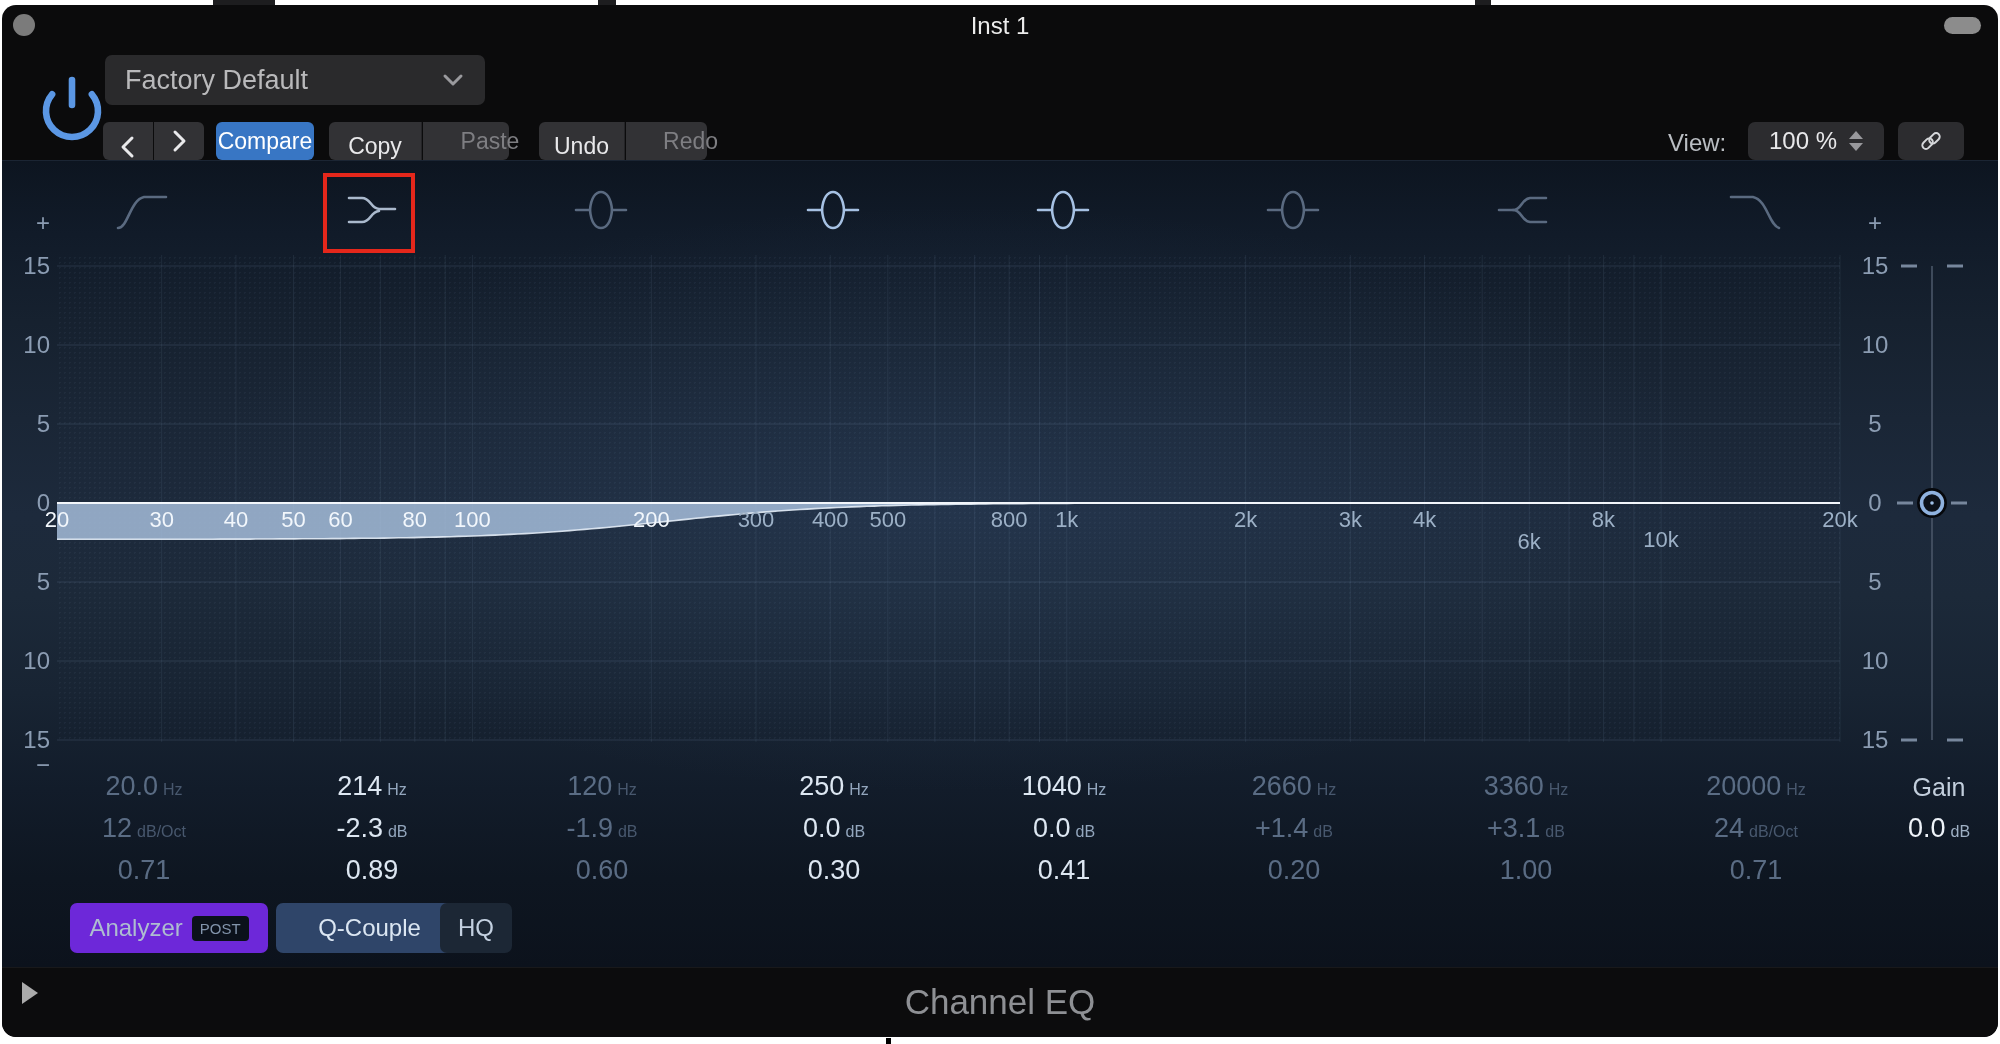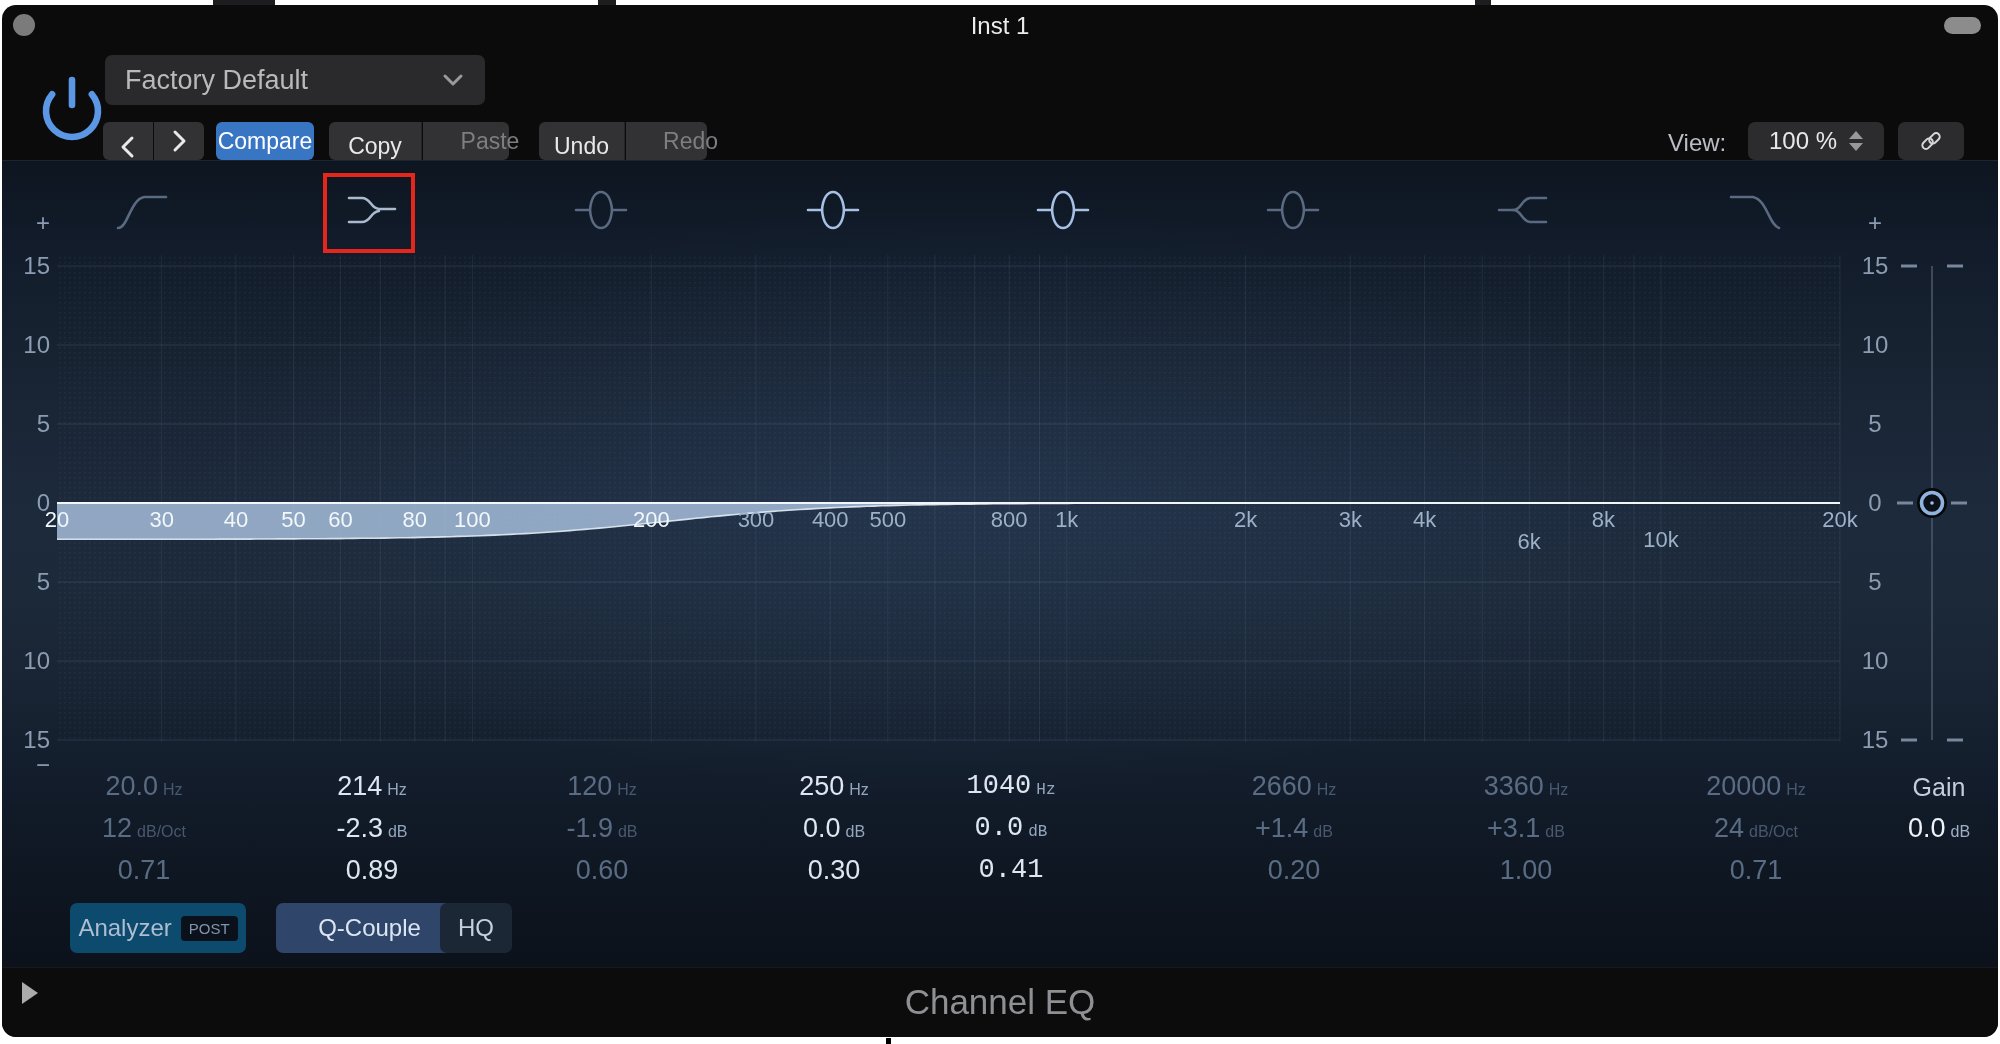--- a/index.html
+++ b/index.html
@@ -87,21 +87,21 @@
   .gain-label { position:absolute; left:1862px; top:768px; width:150px; text-align:center;
                 color:#c2cedc; font-size:25px; }
   .gain-value { position:absolute; left:1862px; top:808px; width:150px; text-align:center;
                 display:flex; align-items:center; justify-content:center; gap:5px; }
   .gain-value .val { font-size:27px; color:#eef3f9; }
   .gain-value .unit { font-size:16px; color:#9fb0c4; padding-top:7px; }
 
   
   .ft-btn { position:absolute; top:898px; height:50px; border-radius:7px; display:flex;
             align-items:center; justify-content:center; gap:9px; font-size:24px; }
-  .ft-analyzer { left:68px; width:176px; background:#0c4a6e; color:#aebdd0; }
+  .ft-analyzer { left:68px; width:198px; background:#6d28d9; color:#aebdd0; }
   .post-badge { background:#0b111b; color:#8294ab; font-size:15px; padding:4px 8px;
                 border-radius:4px; }
   .ft-qcouple { left:274px; width:187px; background:#2f4569; color:#dbe6f2; }
   .ft-hq { left:438px; width:72px; background:#1c2735; color:#c3d0e0; }
 
   
   .bottombar { position:absolute; left:0; top:962px; width:100%; height:70px;
                background:#0c0c0d; border-top:1px solid #19191b; border-radius:0 0 14px 14px; }
   .bb-title { position:absolute; left:0; top:14px; width:100%; text-align:center;
               color:#8e9094; font-size:35px; }
@@ -378,21 +378,21 @@
         <span class="unit">Hz</span>
       </div>
     <div class="row">
         <span class="val">0.0</span>
         <span class="unit">dB</span>
       </div>
     <div class="row">
         <span class="val">0.30</span>
       </div>
   </div>
-  <div class="band-col" style="left:915px;font-family:Liberation Mono, monospace;">
+  <div class="band-col" style="left:968px;">
     <div class="row">
         <span class="val">1040</span>
         <span class="unit">Hz</span>
       </div>
     <div class="row">
         <span class="val">0.0</span>
         <span class="unit">dB</span>
       </div>
     <div class="row">
         <span class="val">0.41</span>

